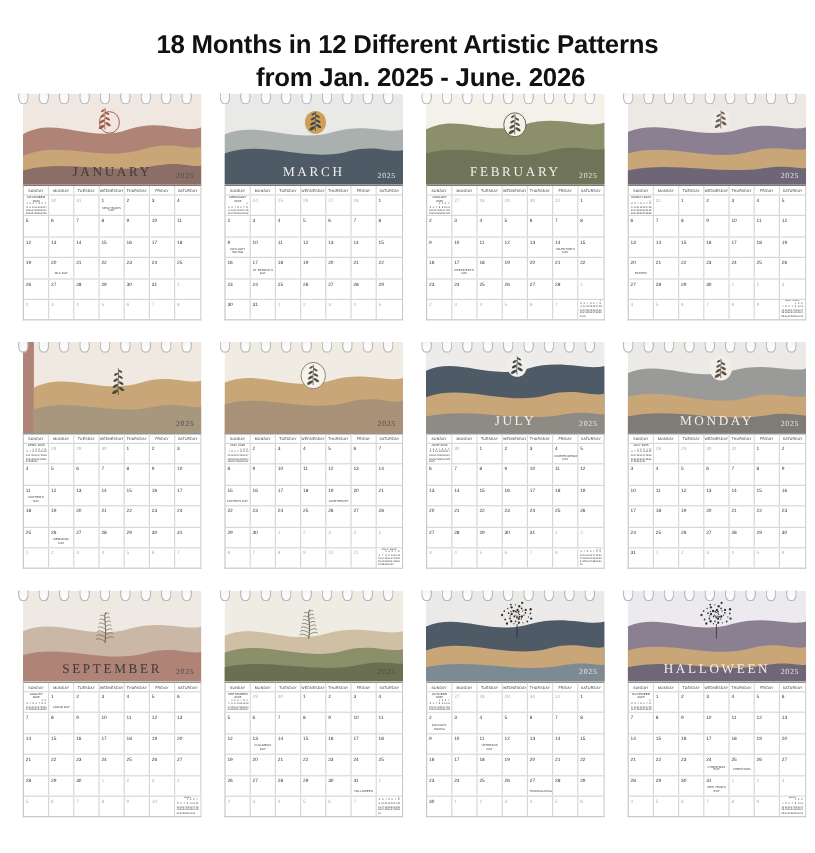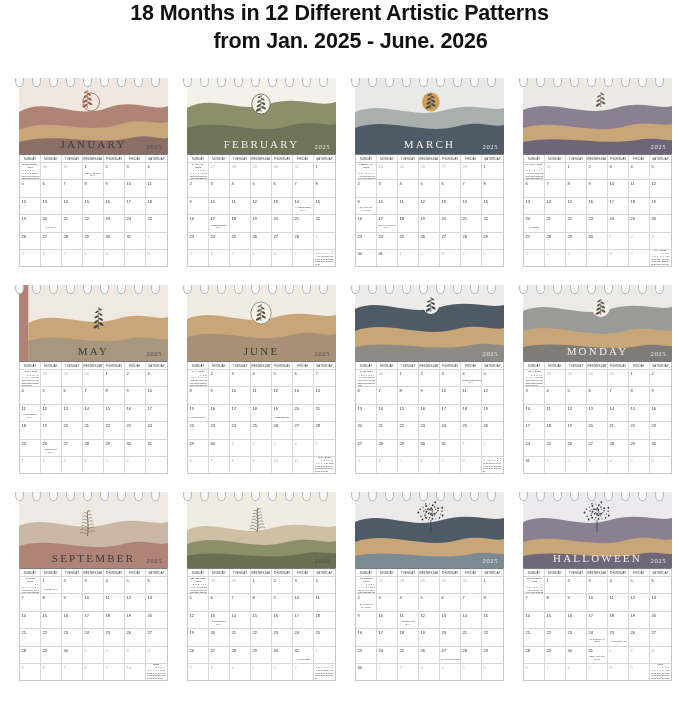--- a/index.html
+++ b/index.html
@@ -15,21 +15,21 @@
   }
   #page {
     position: relative;
     width: 679px;
     height: 711px;
     background: #ffffff;
   }
   
   .headline {
     text-align: center;
-    padding-top: 0;
+    padding-top: 24px;
     font-weight: bold;
     font-size: 21.5px;
     line-height: 1.28;
     letter-spacing: -0.2px;
     color: #111111;
   }
   .headline .l2 { display: block; margin-left: 22px; }
 
   
   .grid {
@@ -344,20 +344,158 @@
           <i></i>
           <i></i>
           <i></i>
           <i></i>
           <i></i>
           <i></i>
           <i></i>
         </div>
         <div class="art">
           <svg viewBox="0 0 161 76" preserveAspectRatio="none">
+            <rect width="161" height="76" fill="#e9e9e8"></rect>
+            <path d="M0 34 C 30 22, 62 42, 98 32 C 128 24, 146 34, 161 30 L161 76 L0 76 Z" fill="#a9b0ae"></path>
+            <path d="M0 50 C 36 38, 74 58, 112 48 C 136 42, 150 50, 161 47 L161 76 L0 76 Z" fill="#4e5b66"></path>
+            <circle cx="82" cy="24" r="9.5" fill="#cf9f55" stroke="none" stroke-width="0.8"></circle>
+            <path d="M 82 31 C 81 23, 83 18.2, 82 15" stroke="#3f4a52" stroke-width="0.7" fill="none"></path>
+            <ellipse cx="79.074375" cy="29" rx="2.925625" ry="1.226875" fill="#3f4a52" transform="rotate(-28 79.074375 29)"></ellipse>
+            <ellipse cx="84.75125" cy="27" rx="2.75125" ry="1.15375" fill="#3f4a52" transform="rotate(28 84.75125 27)"></ellipse>
+            <ellipse cx="79.423125" cy="25" rx="2.576875" ry="1.080625" fill="#3f4a52" transform="rotate(-28 79.423125 25)"></ellipse>
+            <ellipse cx="84.4025" cy="23" rx="2.4025" ry="1.0075" fill="#3f4a52" transform="rotate(28 84.4025 23)"></ellipse>
+            <ellipse cx="79.771875" cy="21" rx="2.228125" ry="0.9343750000000001" fill="#3f4a52" transform="rotate(-28 79.771875 21)"></ellipse>
+            <ellipse cx="84.05375" cy="19" rx="2.05375" ry="0.8612500000000001" fill="#3f4a52" transform="rotate(28 84.05375 19)"></ellipse>
+            <ellipse cx="80.120625" cy="17" rx="1.879375" ry="0.7881250000000001" fill="#3f4a52" transform="rotate(-28 80.120625 17)"></ellipse>
+          </svg>
+          <div class="monthname light">MARCH</div>
+          <div class="yearlabel light">2025</div>
+        </div>
+        <div class="dow">
+          <span>SUNDAY</span>
+          <span>MONDAY</span>
+          <span>TUESDAY</span>
+          <span>WEDNESDAY</span>
+          <span>THURSDAY</span>
+          <span>FRIDAY</span>
+          <span>SATURDAY</span>
+        </div>
+        <div class="weeks">
+          <div class="week">
+            <div class="cellday out">23<div class="mini tl">
+                <div class="mtitle">FEBRUARY 2025</div>
+                <table>
+                  <tbody>
+                    <tr>
+                      <td></td>
+                      <td></td>
+                      <td></td>
+                      <td></td>
+                      <td></td>
+                      <td></td>
+                      <td>1</td>
+                    </tr>
+                    <tr>
+                      <td>2</td>
+                      <td>3</td>
+                      <td>4</td>
+                      <td>5</td>
+                      <td>6</td>
+                      <td>7</td>
+                      <td>8</td>
+                    </tr>
+                    <tr>
+                      <td>9</td>
+                      <td>10</td>
+                      <td>11</td>
+                      <td>12</td>
+                      <td>13</td>
+                      <td>14</td>
+                      <td>15</td>
+                    </tr>
+                    <tr>
+                      <td>16</td>
+                      <td>17</td>
+                      <td>18</td>
+                      <td>19</td>
+                      <td>20</td>
+                      <td>21</td>
+                      <td>22</td>
+                    </tr>
+                  </tbody>
+                </table>
+              </div></div>
+            <div class="cellday out">24</div>
+            <div class="cellday out">25</div>
+            <div class="cellday out">26</div>
+            <div class="cellday out">27</div>
+            <div class="cellday out">28</div>
+            <div class="cellday">1</div>
+          </div>
+          <div class="week">
+            <div class="cellday">2</div>
+            <div class="cellday">3</div>
+            <div class="cellday">4</div>
+            <div class="cellday">5</div>
+            <div class="cellday">6</div>
+            <div class="cellday">7</div>
+            <div class="cellday">8</div>
+          </div>
+          <div class="week">
+            <div class="cellday">9<span class="note">DAYLIGHT SAVING</span></div>
+            <div class="cellday">10</div>
+            <div class="cellday">11</div>
+            <div class="cellday">12</div>
+            <div class="cellday">13</div>
+            <div class="cellday">14</div>
+            <div class="cellday">15</div>
+          </div>
+          <div class="week">
+            <div class="cellday">16</div>
+            <div class="cellday">17<span class="note">ST. PATRICK'S DAY</span></div>
+            <div class="cellday">18</div>
+            <div class="cellday">19</div>
+            <div class="cellday">20</div>
+            <div class="cellday">21</div>
+            <div class="cellday">22</div>
+          </div>
+          <div class="week">
+            <div class="cellday">23</div>
+            <div class="cellday">24</div>
+            <div class="cellday">25</div>
+            <div class="cellday">26</div>
+            <div class="cellday">27</div>
+            <div class="cellday">28</div>
+            <div class="cellday">29</div>
+          </div>
+          <div class="week">
+            <div class="cellday">30</div>
+            <div class="cellday">31</div>
+            <div class="cellday out">1</div>
+            <div class="cellday out">2</div>
+            <div class="cellday out">3</div>
+            <div class="cellday out">4</div>
+            <div class="cellday out">5</div>
+          </div>
+        </div>
+      </div>
+      <div class="cal">
+        <div class="spiral">
+          <i></i>
+          <i></i>
+          <i></i>
+          <i></i>
+          <i></i>
+          <i></i>
+          <i></i>
+          <i></i>
+          <i></i>
+        </div>
+        <div class="art">
+          <svg viewBox="0 0 161 76" preserveAspectRatio="none">
             <rect width="161" height="76" fill="#f3f1ea"></rect>
             <path d="M0 30 C 28 16, 55 36, 88 26 C 120 17, 142 30, 161 24 L161 76 L0 76 Z" fill="#8b8f6a"></path>
             <path d="M0 50 C 38 40, 72 58, 110 48 C 136 41, 150 49, 161 46 L161 76 L0 76 Z" fill="#6f7357"></path>
             <circle cx="80" cy="26" r="10" fill="#f3f1ea" stroke="#5d6048" stroke-width="0.8"></circle>
             <path d="M 80 34 C 79 25.5, 81 20.4, 80 17" stroke="#4e5340" stroke-width="0.7" fill="none"></path>
             <ellipse cx="77.074375" cy="31.875" rx="2.925625" ry="1.226875" fill="#4e5340" transform="rotate(-28 77.074375 31.875)"></ellipse>
             <ellipse cx="82.75125" cy="29.75" rx="2.75125" ry="1.15375" fill="#4e5340" transform="rotate(28 82.75125 29.75)"></ellipse>
             <ellipse cx="77.423125" cy="27.625" rx="2.576875" ry="1.080625" fill="#4e5340" transform="rotate(-28 77.423125 27.625)"></ellipse>
             <ellipse cx="82.4025" cy="25.5" rx="2.4025" ry="1.0075" fill="#4e5340" transform="rotate(28 82.4025 25.5)"></ellipse>
             <ellipse cx="77.771875" cy="23.375" rx="2.228125" ry="0.9343750000000001" fill="#4e5340" transform="rotate(-28 77.771875 23.375)"></ellipse>
@@ -533,158 +671,20 @@
                       <td>31</td>
                       <td></td>
                       <td></td>
                       <td></td>
                       <td></td>
                       <td></td>
                     </tr>
                   </tbody>
                 </table>
               </div></div>
-          </div>
-        </div>
-      </div>
-      <div class="cal">
-        <div class="spiral">
-          <i></i>
-          <i></i>
-          <i></i>
-          <i></i>
-          <i></i>
-          <i></i>
-          <i></i>
-          <i></i>
-          <i></i>
-        </div>
-        <div class="art">
-          <svg viewBox="0 0 161 76" preserveAspectRatio="none">
-            <rect width="161" height="76" fill="#e9e9e8"></rect>
-            <path d="M0 34 C 30 22, 62 42, 98 32 C 128 24, 146 34, 161 30 L161 76 L0 76 Z" fill="#a9b0ae"></path>
-            <path d="M0 50 C 36 38, 74 58, 112 48 C 136 42, 150 50, 161 47 L161 76 L0 76 Z" fill="#4e5b66"></path>
-            <circle cx="82" cy="24" r="9.5" fill="#cf9f55" stroke="none" stroke-width="0.8"></circle>
-            <path d="M 82 31 C 81 23, 83 18.2, 82 15" stroke="#3f4a52" stroke-width="0.7" fill="none"></path>
-            <ellipse cx="79.074375" cy="29" rx="2.925625" ry="1.226875" fill="#3f4a52" transform="rotate(-28 79.074375 29)"></ellipse>
-            <ellipse cx="84.75125" cy="27" rx="2.75125" ry="1.15375" fill="#3f4a52" transform="rotate(28 84.75125 27)"></ellipse>
-            <ellipse cx="79.423125" cy="25" rx="2.576875" ry="1.080625" fill="#3f4a52" transform="rotate(-28 79.423125 25)"></ellipse>
-            <ellipse cx="84.4025" cy="23" rx="2.4025" ry="1.0075" fill="#3f4a52" transform="rotate(28 84.4025 23)"></ellipse>
-            <ellipse cx="79.771875" cy="21" rx="2.228125" ry="0.9343750000000001" fill="#3f4a52" transform="rotate(-28 79.771875 21)"></ellipse>
-            <ellipse cx="84.05375" cy="19" rx="2.05375" ry="0.8612500000000001" fill="#3f4a52" transform="rotate(28 84.05375 19)"></ellipse>
-            <ellipse cx="80.120625" cy="17" rx="1.879375" ry="0.7881250000000001" fill="#3f4a52" transform="rotate(-28 80.120625 17)"></ellipse>
-          </svg>
-          <div class="monthname light">MARCH</div>
-          <div class="yearlabel light">2025</div>
-        </div>
-        <div class="dow">
-          <span>SUNDAY</span>
-          <span>MONDAY</span>
-          <span>TUESDAY</span>
-          <span>WEDNESDAY</span>
-          <span>THURSDAY</span>
-          <span>FRIDAY</span>
-          <span>SATURDAY</span>
-        </div>
-        <div class="weeks">
-          <div class="week">
-            <div class="cellday out">23<div class="mini tl">
-                <div class="mtitle">FEBRUARY 2025</div>
-                <table>
-                  <tbody>
-                    <tr>
-                      <td></td>
-                      <td></td>
-                      <td></td>
-                      <td></td>
-                      <td></td>
-                      <td></td>
-                      <td>1</td>
-                    </tr>
-                    <tr>
-                      <td>2</td>
-                      <td>3</td>
-                      <td>4</td>
-                      <td>5</td>
-                      <td>6</td>
-                      <td>7</td>
-                      <td>8</td>
-                    </tr>
-                    <tr>
-                      <td>9</td>
-                      <td>10</td>
-                      <td>11</td>
-                      <td>12</td>
-                      <td>13</td>
-                      <td>14</td>
-                      <td>15</td>
-                    </tr>
-                    <tr>
-                      <td>16</td>
-                      <td>17</td>
-                      <td>18</td>
-                      <td>19</td>
-                      <td>20</td>
-                      <td>21</td>
-                      <td>22</td>
-                    </tr>
-                  </tbody>
-                </table>
-              </div></div>
-            <div class="cellday out">24</div>
-            <div class="cellday out">25</div>
-            <div class="cellday out">26</div>
-            <div class="cellday out">27</div>
-            <div class="cellday out">28</div>
-            <div class="cellday">1</div>
-          </div>
-          <div class="week">
-            <div class="cellday">2</div>
-            <div class="cellday">3</div>
-            <div class="cellday">4</div>
-            <div class="cellday">5</div>
-            <div class="cellday">6</div>
-            <div class="cellday">7</div>
-            <div class="cellday">8</div>
-          </div>
-          <div class="week">
-            <div class="cellday">9<span class="note">DAYLIGHT SAVING</span></div>
-            <div class="cellday">10</div>
-            <div class="cellday">11</div>
-            <div class="cellday">12</div>
-            <div class="cellday">13</div>
-            <div class="cellday">14</div>
-            <div class="cellday">15</div>
-          </div>
-          <div class="week">
-            <div class="cellday">16</div>
-            <div class="cellday">17<span class="note">ST. PATRICK'S DAY</span></div>
-            <div class="cellday">18</div>
-            <div class="cellday">19</div>
-            <div class="cellday">20</div>
-            <div class="cellday">21</div>
-            <div class="cellday">22</div>
-          </div>
-          <div class="week">
-            <div class="cellday">23</div>
-            <div class="cellday">24</div>
-            <div class="cellday">25</div>
-            <div class="cellday">26</div>
-            <div class="cellday">27</div>
-            <div class="cellday">28</div>
-            <div class="cellday">29</div>
-          </div>
-          <div class="week">
-            <div class="cellday">30</div>
-            <div class="cellday">31</div>
-            <div class="cellday out">1</div>
-            <div class="cellday out">2</div>
-            <div class="cellday out">3</div>
-            <div class="cellday out">4</div>
-            <div class="cellday out">5</div>
           </div>
         </div>
       </div>
       <div class="cal">
         <div class="spiral">
           <i></i>
           <i></i>
           <i></i>
           <i></i>
           <i></i>
@@ -899,21 +899,20 @@
             <path d="M 86 44 C 85 33, 87 26.4, 86 22" stroke="#4a4a42" stroke-width="0.7" fill="none"></path>
             <ellipse cx="83.055" cy="41.55555555555556" rx="2.945" ry="1.235" fill="#4a4a42" transform="rotate(-28 83.055 41.55555555555556)"></ellipse>
             <ellipse cx="88.79" cy="39.111111111111114" rx="2.79" ry="1.17" fill="#4a4a42" transform="rotate(28 88.79 39.111111111111114)"></ellipse>
             <ellipse cx="83.365" cy="36.666666666666664" rx="2.635" ry="1.105" fill="#4a4a42" transform="rotate(-28 83.365 36.666666666666664)"></ellipse>
             <ellipse cx="88.48" cy="34.22222222222222" rx="2.48" ry="1.04" fill="#4a4a42" transform="rotate(28 88.48 34.22222222222222)"></ellipse>
             <ellipse cx="83.675" cy="31.77777777777778" rx="2.325" ry="0.9750000000000001" fill="#4a4a42" transform="rotate(-28 83.675 31.77777777777778)"></ellipse>
             <ellipse cx="88.17" cy="29.333333333333336" rx="2.17" ry="0.91" fill="#4a4a42" transform="rotate(28 88.17 29.333333333333336)"></ellipse>
             <ellipse cx="83.985" cy="26.88888888888889" rx="2.0149999999999997" ry="0.8449999999999999" fill="#4a4a42" transform="rotate(-28 83.985 26.88888888888889)"></ellipse>
             <ellipse cx="87.86" cy="24.444444444444446" rx="1.8600000000000003" ry="0.7800000000000001" fill="#4a4a42" transform="rotate(28 87.86 24.444444444444446)"></ellipse>
           </svg>
-          <div class="monthname">MAY</div>
           <div class="yearlabel">2025</div>
         </div>
         <div class="dow">
           <span>SUNDAY</span>
           <span>MONDAY</span>
           <span>TUESDAY</span>
           <span>WEDNESDAY</span>
           <span>THURSDAY</span>
           <span>FRIDAY</span>
           <span>SATURDAY</span>
@@ -1046,21 +1045,20 @@
             <circle cx="80" cy="28" r="11" fill="#f6f2ec" stroke="#8a7a62" stroke-width="0.8"></circle>
             <path d="M 80 36 C 79 27.5, 81 22.4, 80 19" stroke="#55513f" stroke-width="0.7" fill="none"></path>
             <ellipse cx="77.074375" cy="33.875" rx="2.925625" ry="1.226875" fill="#55513f" transform="rotate(-28 77.074375 33.875)"></ellipse>
             <ellipse cx="82.75125" cy="31.75" rx="2.75125" ry="1.15375" fill="#55513f" transform="rotate(28 82.75125 31.75)"></ellipse>
             <ellipse cx="77.423125" cy="29.625" rx="2.576875" ry="1.080625" fill="#55513f" transform="rotate(-28 77.423125 29.625)"></ellipse>
             <ellipse cx="82.4025" cy="27.5" rx="2.4025" ry="1.0075" fill="#55513f" transform="rotate(28 82.4025 27.5)"></ellipse>
             <ellipse cx="77.771875" cy="25.375" rx="2.228125" ry="0.9343750000000001" fill="#55513f" transform="rotate(-28 77.771875 25.375)"></ellipse>
             <ellipse cx="82.05375" cy="23.25" rx="2.05375" ry="0.8612500000000001" fill="#55513f" transform="rotate(28 82.05375 23.25)"></ellipse>
             <ellipse cx="78.120625" cy="21.125" rx="1.879375" ry="0.7881250000000001" fill="#55513f" transform="rotate(-28 78.120625 21.125)"></ellipse>
           </svg>
-          <div class="monthname">JUNE</div>
           <div class="yearlabel">2025</div>
         </div>
         <div class="dow">
           <span>SUNDAY</span>
           <span>MONDAY</span>
           <span>TUESDAY</span>
           <span>WEDNESDAY</span>
           <span>THURSDAY</span>
           <span>FRIDAY</span>
           <span>SATURDAY</span>
@@ -1244,20 +1242,21 @@
             <path d="M0 62 C 42 54, 84 68, 126 60 C 145 57, 154 61, 161 60 L161 76 L0 76 Z" fill="#8e8b84"></path>
             <circle cx="82" cy="20" r="9" fill="#f2efe9" stroke="none" stroke-width="0.8"></circle>
             <path d="M 82 27 C 81 19.5, 83 15, 82 12" stroke="#3d4750" stroke-width="0.7" fill="none"></path>
             <ellipse cx="79.09928571428571" cy="24.857142857142858" rx="2.900714285714286" ry="1.2164285714285716" fill="#3d4750" transform="rotate(-28 79.09928571428571 24.857142857142858)"></ellipse>
             <ellipse cx="84.70142857142856" cy="22.714285714285715" rx="2.7014285714285715" ry="1.132857142857143" fill="#3d4750" transform="rotate(28 84.70142857142856 22.714285714285715)"></ellipse>
             <ellipse cx="79.49785714285714" cy="20.571428571428573" rx="2.5021428571428572" ry="1.0492857142857144" fill="#3d4750" transform="rotate(-28 79.49785714285714 20.571428571428573)"></ellipse>
             <ellipse cx="84.30285714285715" cy="18.42857142857143" rx="2.302857142857143" ry="0.9657142857142857" fill="#3d4750" transform="rotate(28 84.30285714285715 18.42857142857143)"></ellipse>
             <ellipse cx="79.89642857142857" cy="16.285714285714285" rx="2.1035714285714286" ry="0.8821428571428572" fill="#3d4750" transform="rotate(-28 79.89642857142857 16.285714285714285)"></ellipse>
             <ellipse cx="83.90428571428572" cy="14.142857142857144" rx="1.9042857142857144" ry="0.7985714285714286" fill="#3d4750" transform="rotate(28 83.90428571428572 14.142857142857144)"></ellipse>
           </svg>
+          <div class="monthname light">JULY</div>
           <div class="yearlabel light">2025</div>
         </div>
         <div class="dow">
           <span>SUNDAY</span>
           <span>MONDAY</span>
           <span>TUESDAY</span>
           <span>WEDNESDAY</span>
           <span>THURSDAY</span>
           <span>FRIDAY</span>
           <span>SATURDAY</span>

